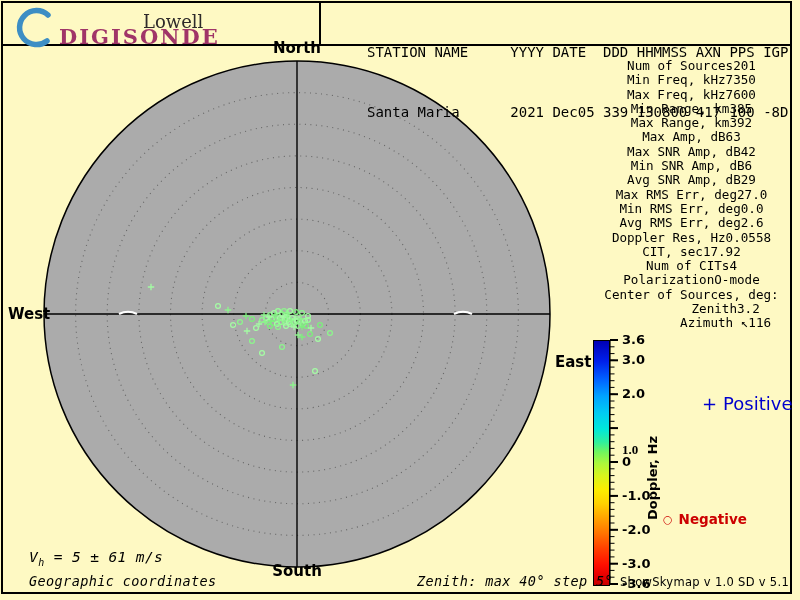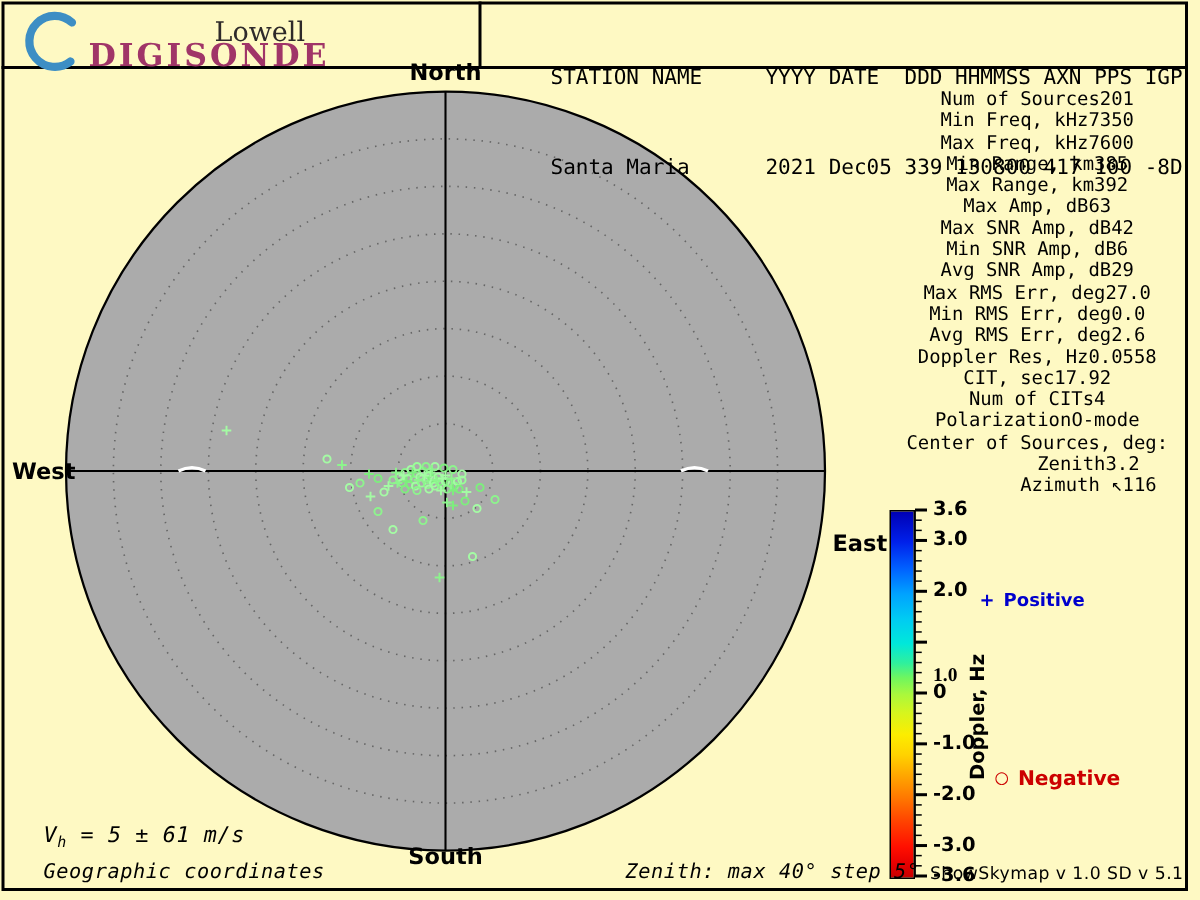--- a/index.html
+++ b/index.html
@@ -31,21 +31,21 @@
   #cb-bar{left:593px;top:340px;width:15px;height:244px;border:1px solid #000;
           background:linear-gradient(to bottom,
             #0000b4 0%, #0020ea 8.3%, #0060ff 15.5%, #00a2ff 22.5%,
             #00ccf2 29.5%, #00e8da 36.1%, #30f09c 41.5%, #70f65e 45.5%,
             #aaf83c 50%, #d6f51e 55%, #fced00 61%, #ffd200 66.5%,
             #ffa600 72.2%, #ff7600 78.5%, #ff4000 85%, #ff0f00 91.7%,
             #e80000 96%, #c80000 100%);}
   .cb-label{position:absolute;left:622px;font-weight:bold;font-size:13px;line-height:15px;}
   #cb-title{left:645px;top:436px;font-weight:bold;font-size:13px;
             writing-mode:vertical-rl;transform:rotate(180deg);}
-  #legend-positive{left:653px;top:393px;color:#0000cd;font-weight:bold;font-size:12px;}
+  #legend-positive{left:702px;top:393px;color:#0000cd;font-weight:normal;font-size:18px;}
   #legend-negative{left:663px;top:511px;color:#cc0000;font-weight:bold;font-size:13.5px;}
   .legend-sym{display:inline-block;margin-right:6px;}
   #legend-negative .legend-sym{font-size:11px;vertical-align:1px;}
   
   .ital{font-style:italic;letter-spacing:0.4px;text-align:center;}
   #vh-text{left:29px;top:549px;font-size:14.5px;}
   #geo-text{left:29px;top:573px;font-size:13.5px;}
   #vz-text{left:447px;top:550px;font-size:14.5px;}
   #zenith-note{left:417px;top:573px;font-size:13.5px;}
   #version-text{left:598px;top:575px;width:191px;text-align:right;font-size:11.5px;letter-spacing:0.3px;}

